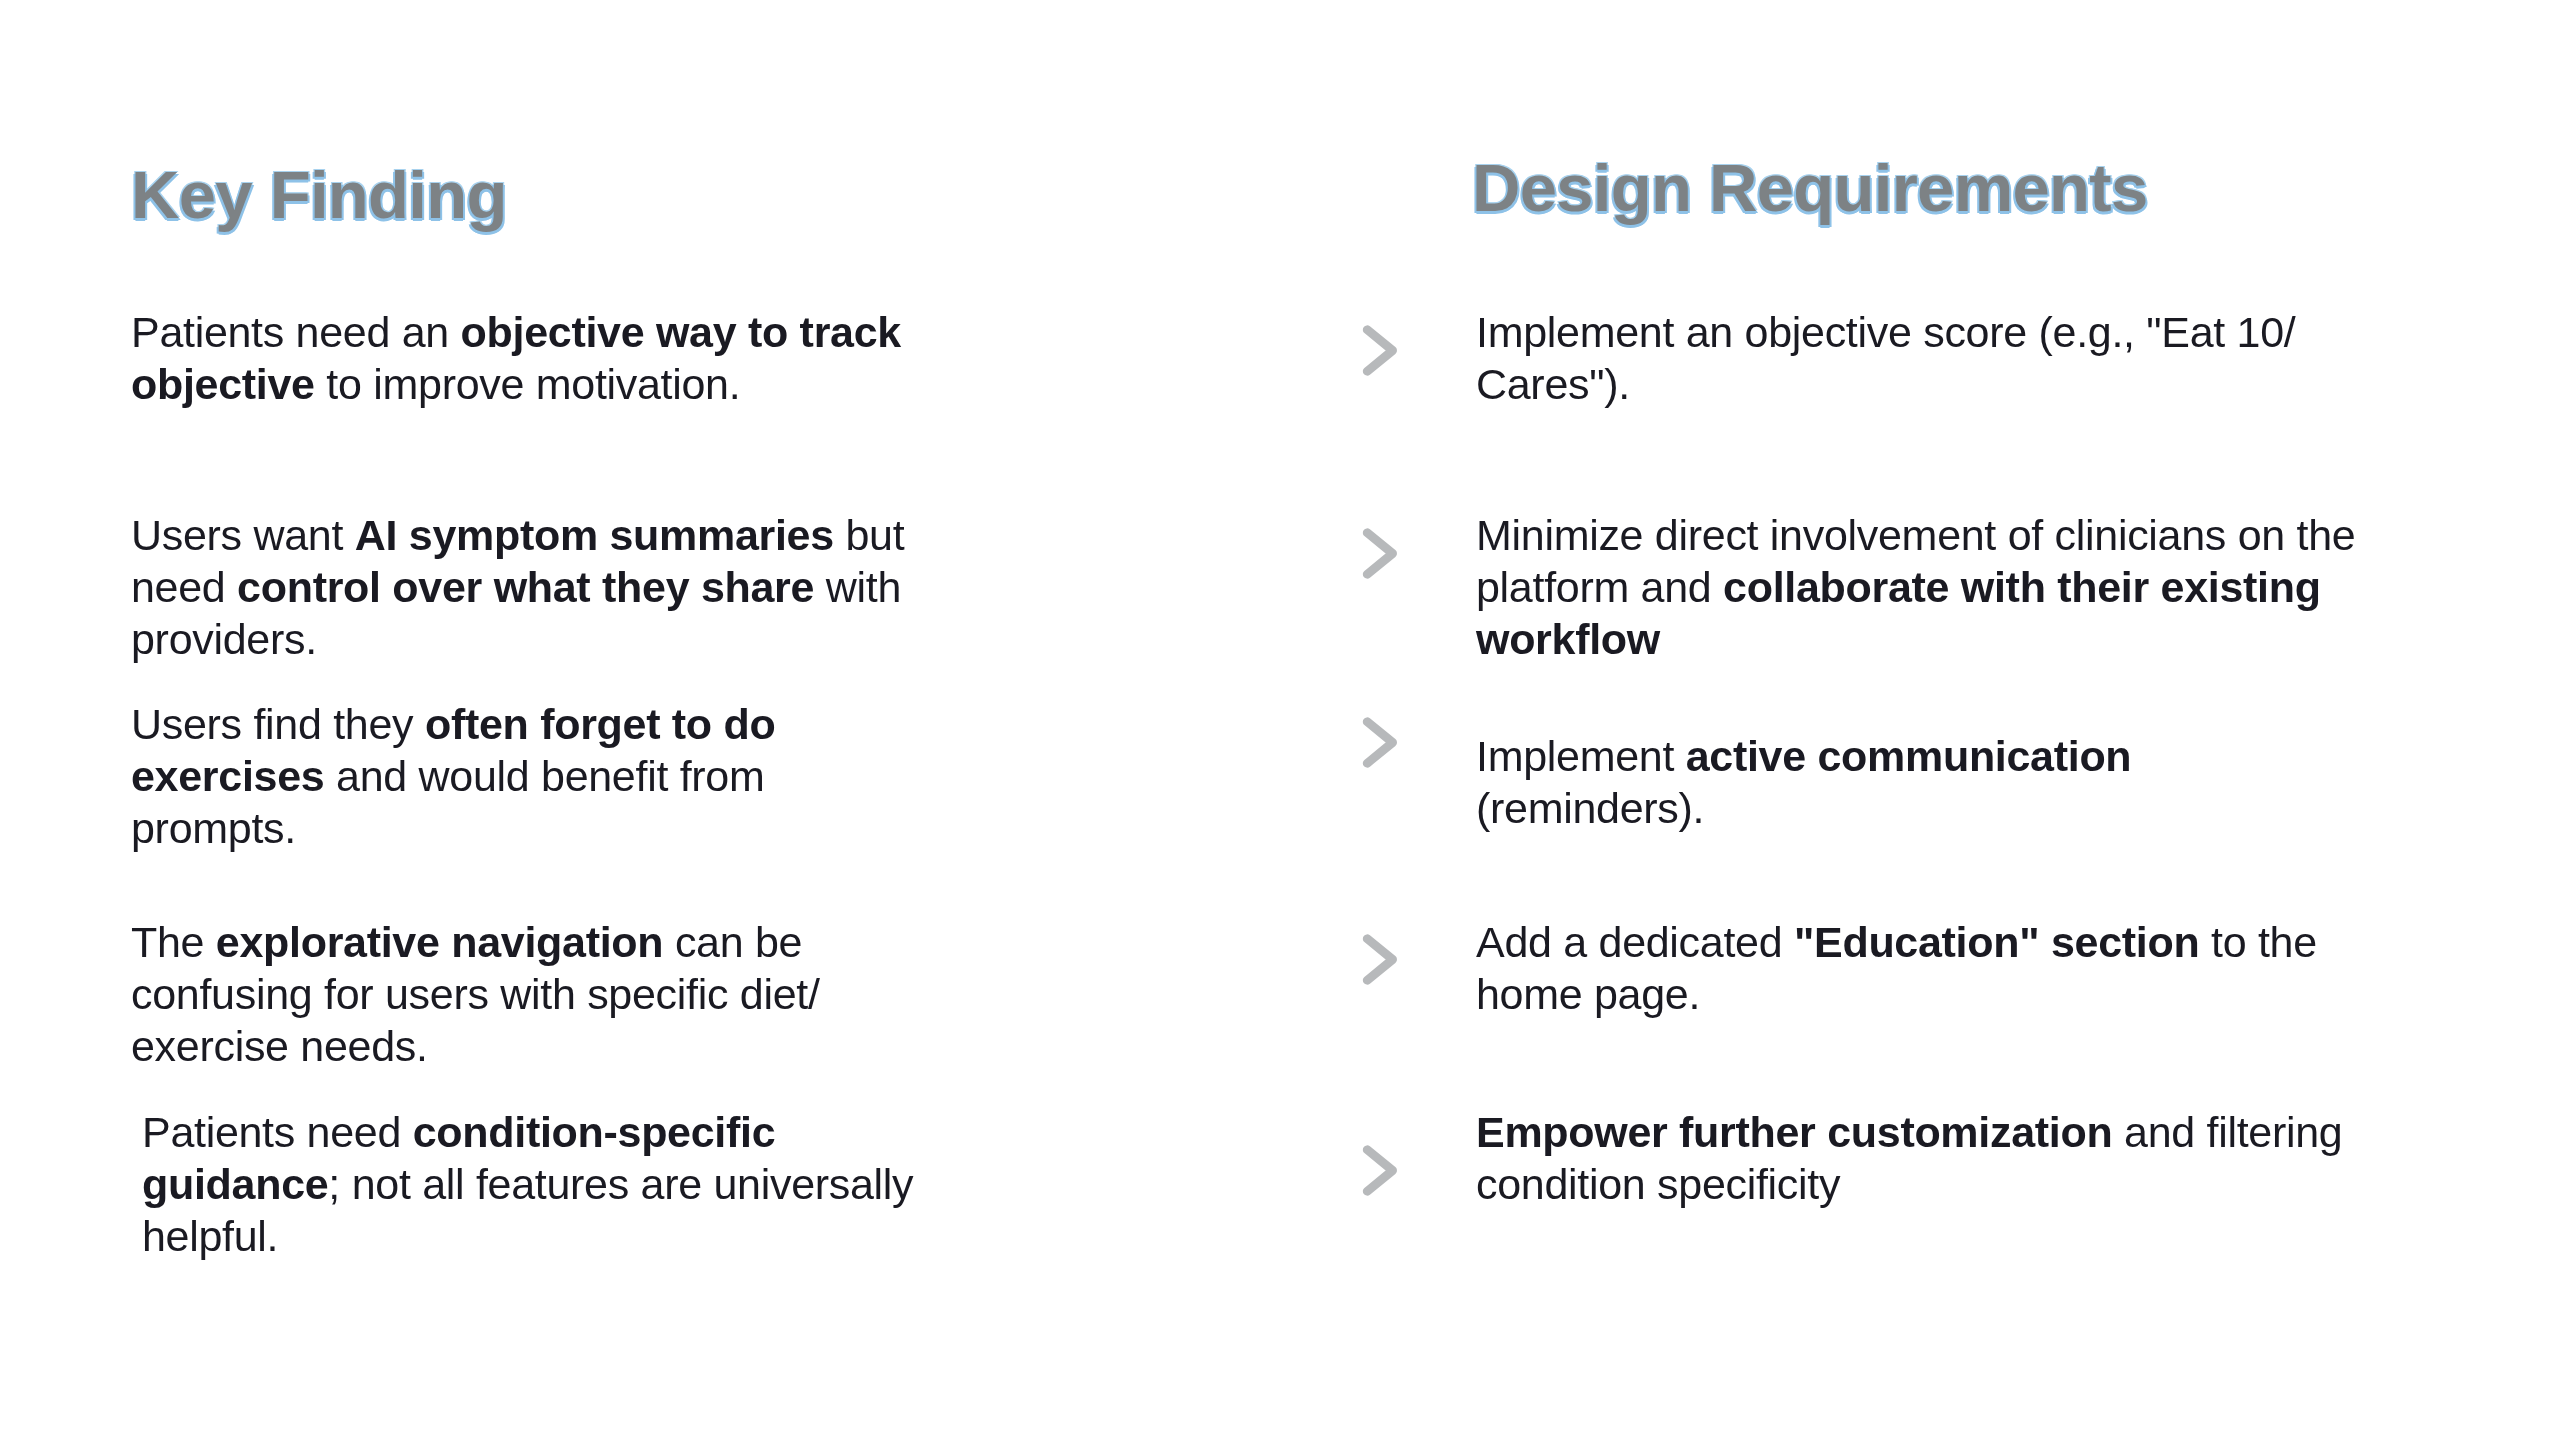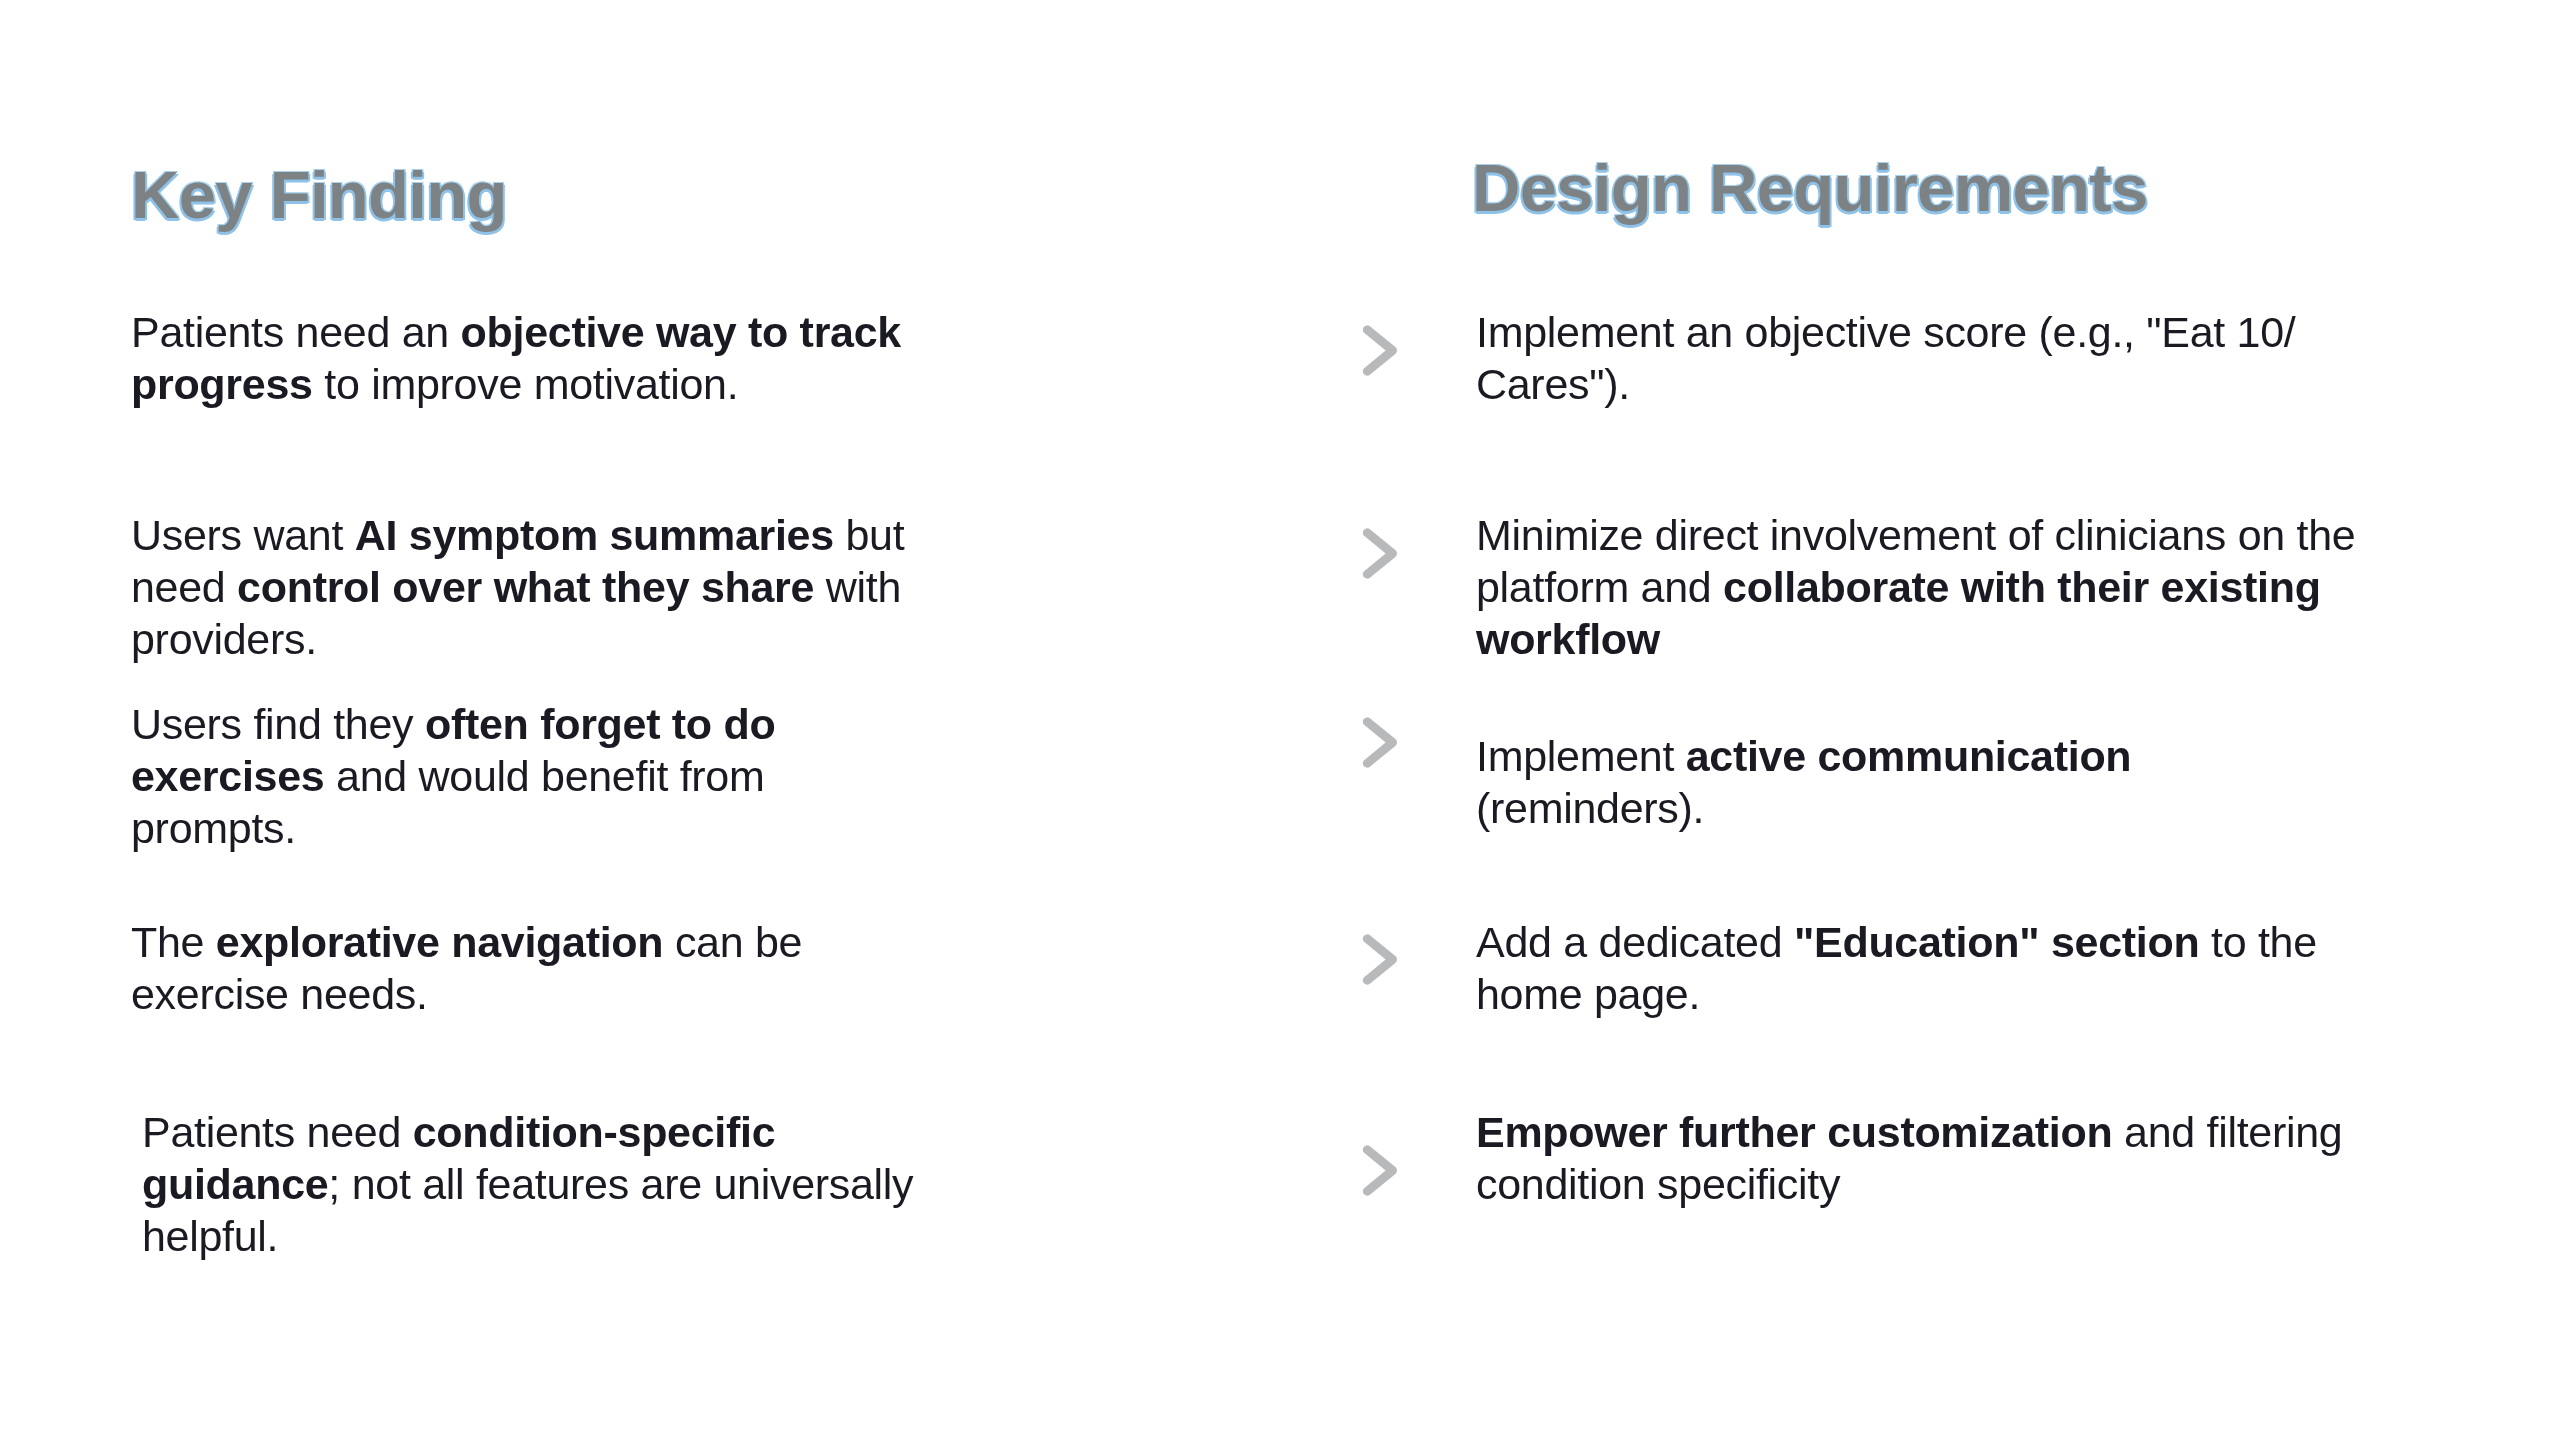--- a/index.html
+++ b/index.html
@@ -53,21 +53,21 @@
     </defs>
   </svg>
 
   <div class="heading" style="left:131px;top:156px;">Key Finding</div>
 
   <div class="heading" style="left:1472px;top:149px;">Design Requirements</div>
 
   <div id="rows-root">
       <div class="cell" style="left: 131px; top: 306px;">
         <div class="line"><span>Patients need an </span><span class="b">objective way to track</span></div>
-        <div class="line"><span class="b">progress</span><span> to improve motivation.</span></div>
+        <div class="line"><span class="b">objective</span><span> to improve motivation.</span></div>
       </div>
       <div class="cell" style="left: 1476px; top: 306px;">
         <div class="line"><span>Implement an objective score (e.g., "Eat 10/</span></div>
         <div class="line"><span>Cares").</span></div>
       </div>
       <svg class="arrow" viewBox="0 0 470 120" style="top: 310px;">
         <line x1="2" y1="60" x2="449" y2="60" stroke="url(#ag)" stroke-width="10"></line>
         <polyline points="421,29 459,60 421,91" fill="none" stroke="#b7b9bb" stroke-width="13" stroke-linecap="round" stroke-linejoin="round"></polyline>
       </svg>
       <div class="cell" style="left: 131px; top: 509px;">
@@ -92,20 +92,21 @@
       <div class="cell" style="left: 1476px; top: 698px; margin-top: 32px;">
         <div class="line"><span>Implement </span><span class="b">active communication</span></div>
         <div class="line"><span>(reminders).</span></div>
       </div>
       <svg class="arrow" viewBox="0 0 470 120" style="top: 702px;">
         <line x1="2" y1="60" x2="449" y2="60" stroke="url(#ag)" stroke-width="10"></line>
         <polyline points="421,29 459,60 421,91" fill="none" stroke="#b7b9bb" stroke-width="13" stroke-linecap="round" stroke-linejoin="round"></polyline>
       </svg>
       <div class="cell" style="left: 131px; top: 916px;">
         <div class="line"><span>The </span><span class="b">explorative navigation</span><span> can be</span></div>
+        <div class="line"><span>confusing for users with specific diet/</span></div>
         <div class="line"><span>exercise needs.</span></div>
       </div>
       <div class="cell" style="left: 1476px; top: 916px;">
         <div class="line"><span>Add a dedicated </span><span class="b">"Education" section</span><span> to the</span></div>
         <div class="line"><span>home page.</span></div>
       </div>
       <svg class="arrow" viewBox="0 0 470 120" style="top: 919px;">
         <line x1="2" y1="60" x2="449" y2="60" stroke="url(#ag)" stroke-width="10"></line>
         <polyline points="421,29 459,60 421,91" fill="none" stroke="#b7b9bb" stroke-width="13" stroke-linecap="round" stroke-linejoin="round"></polyline>
       </svg>

